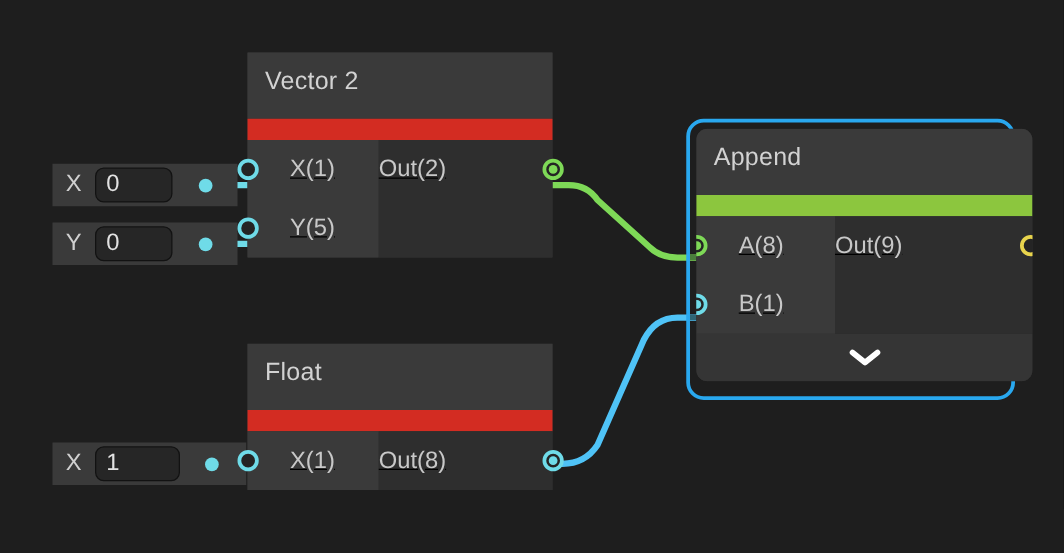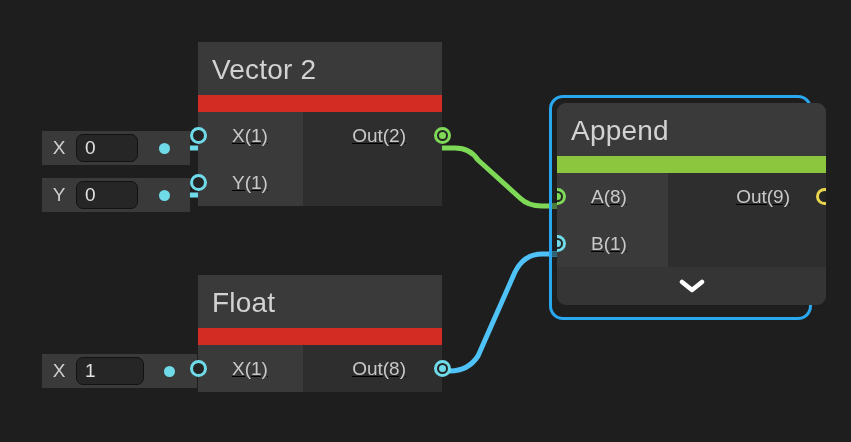--- a/index.html
+++ b/index.html
@@ -28,21 +28,21 @@
 
   
   .node {
     position: absolute;
     background: #2e2e2e;
     box-sizing: border-box;
   }
   .node-title {
     background: #3a3a3a;
     color: #d2d2d2;
-    font-size: 28px;
+    font-size: 20px;
     letter-spacing: .2px;
     padding: 12px 0 12px 14px;
     height: 53px;
     box-sizing: border-box;
     white-space: nowrap;
   }
   .accent-bar {
     height: 17px;
     width: 100%;
   }
@@ -68,21 +68,20 @@
     position: relative;
     text-decoration: underline;
   }
   .port-label {
     color: #c8c8c8;
     font-size: 19px;
     white-space: nowrap;
   }
   .in-col .port-label { margin-left: 34px; }
   .out-col .port-row {
-    justify-content: flex-end;
     padding-right: 36px;
   }
 
   
   .port {
     position: absolute;
     width: 17px;
     height: 17px;
     border-radius: 50%;
     box-sizing: border-box;
@@ -208,21 +207,21 @@
     <div class="node-title">Vector 2</div>
     <div class="accent-bar" style="background:#d32c22;"></div>
     <div class="node-body">
       <div class="in-col" style="width:105px;">
         <div class="port-row">
           <span class="port in-port" style="border-color:#6fdbe8; color:#6fdbe8;"></span>
           <span class="port-label">X(1)</span>
         </div>
         <div class="port-row">
           <span class="port in-port" style="border-color:#6fdbe8; color:#6fdbe8;"></span>
-          <span class="port-label">Y(1)</span>
+          <span class="port-label">Y(5)</span>
         </div>
       </div>
       <div class="out-col">
         <div class="port-row">
           <span class="port-label">Out(2)</span>
           <span class="port out-port filled" style="border-color:#7ed957; color:#7ed957;"></span>
         </div>
         <div style="height:47px;"></div>
       </div>
     </div>

